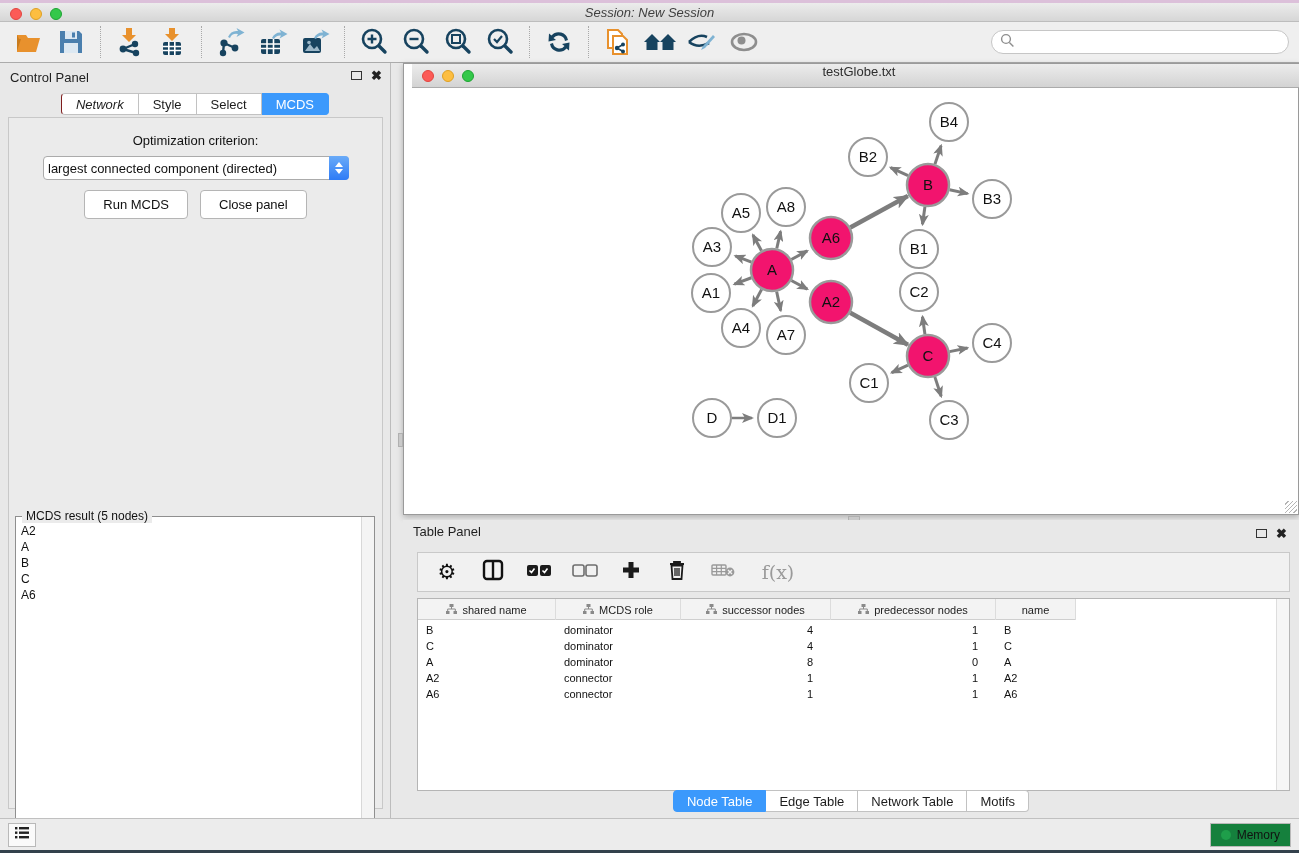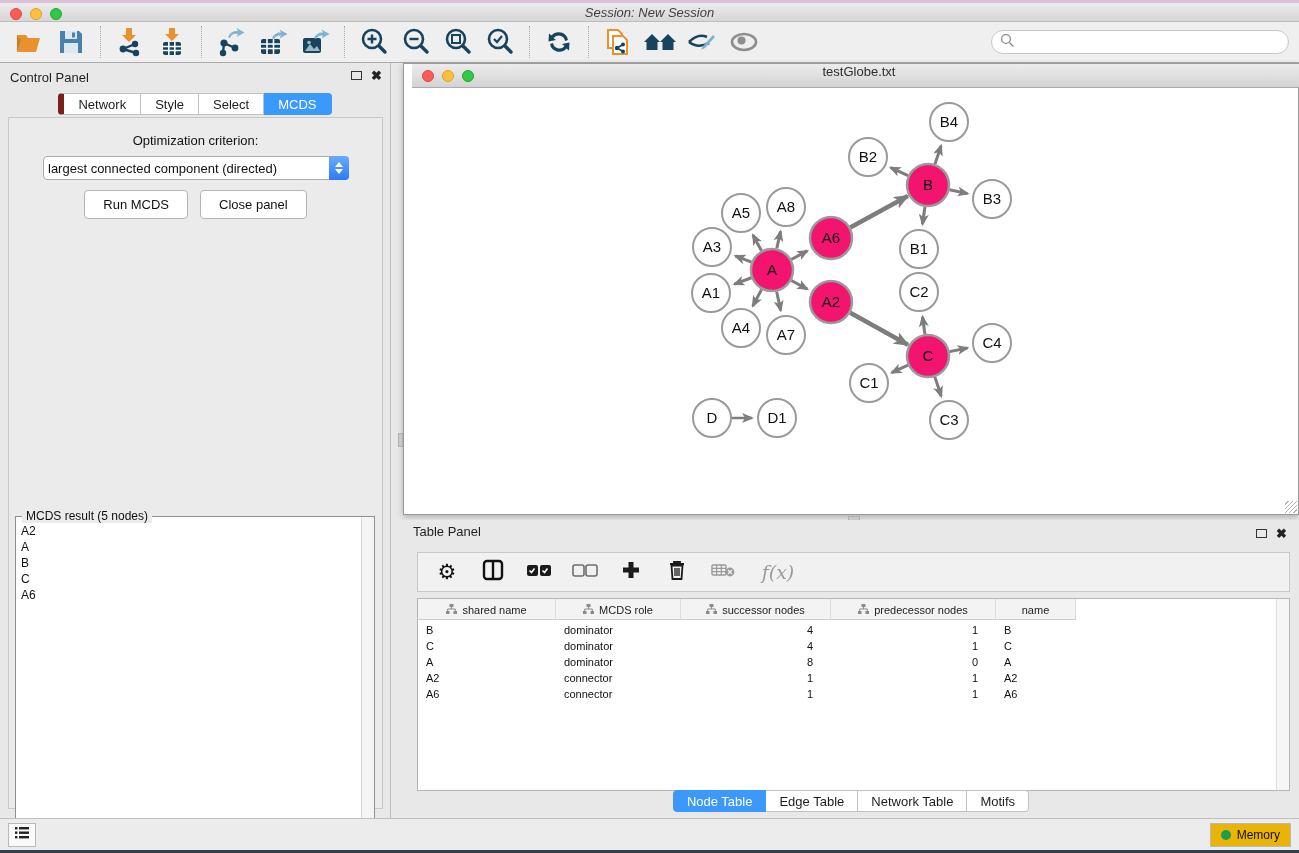--- a/index.html
+++ b/index.html
@@ -32,21 +32,21 @@
   .control-panel { position:absolute; left:0; top:63px; width:391px; height:755px; background:#e8e8e8; border-right:1px solid #bcbcbc; }
   .cp-header { position:absolute; left:0; top:0; width:100%; height:28px; display:flex; align-items:center; padding:0 10px; }
   .cp-title { font-size:13px; color:#1f1f1f; }
   .panel-ctrls { position:absolute; right:8px; top:7px; display:flex; gap:9px; align-items:center; }
   .float-ic { width:11px; height:9px; border:1.5px solid #333; background:transparent; }
   .close-ic { font-size:13px; font-weight:bold; color:#222; line-height:11px; }
 
   .cp-tabs { position:absolute; left:0; top:30px; width:100%; display:flex; justify-content:center; }
   .tab { height:22px; padding:0 14px; display:flex; align-items:center; background:#fff;
     border:1px solid #c2c2c2; border-left:none; font-size:13px; color:#1d1d1d; }
-  .tab:first-child { border-left:6px solid #7f1d1d; border-radius:4px 0 0 4px; }
+  .tab:first-child { border-left:1px solid #7f1d1d; border-radius:4px 0 0 4px;font-style:italic; }
   .tab:last-child { border-radius:0 4px 4px 0; }
   .tab.active { background:#3b99fc; border-color:#3b99fc; color:#fff; }
 
   .cp-content { position:absolute; left:8px; top:54px; width:375px; height:692px; background:#ebebeb; border:1px solid #c8c8c8; }
   .opt-label { position:absolute; left:0; top:15px; width:100%; text-align:center; font-size:13px; color:#111; }
   .select-box { position:absolute; left:34px; top:38px; width:306px; height:24px; background:#fff;
     border:1px solid #ababab; border-radius:4px; display:flex; align-items:center; }
   .select-box .sel-text { flex:1; font-size:13px; color:#111; padding-left:4px; white-space:nowrap; }
   .sel-stepper { width:20px; height:24px; margin-right:-1px; border-radius:0 4px 4px 0;
     background:linear-gradient(#6aabf8,#2e7bf6); display:flex; flex-direction:column; align-items:center; justify-content:center; gap:2px; }
@@ -74,21 +74,21 @@
     background:repeating-linear-gradient(135deg, transparent 0 2px, #b5b5b5 2px 3px); }
   .split-handle-h { position:absolute; left:848px; top:516px; width:12px; height:5px; background:#c9c9c9; border:1px solid #b0b0b0; }
   .split-handle-v { position:absolute; left:398px; top:433px; width:5px; height:14px; background:#c9c9c9; border:1px solid #b0b0b0; }
 
   
   .table-panel { position:absolute; left:403px; top:520px; width:896px; height:298px; background:#e8e8e8; }
   .tp-header { position:absolute; left:10px; top:4px; font-size:13px; color:#1f1f1f; }
   .tp-toolbar { position:absolute; left:14px; top:32px; width:873px; height:40px; background:#f1f1f1; border:1px solid #c9c9c9;
     display:flex; align-items:center; gap:20px; padding-left:16px; }
   .tp-toolbar .ic { display:flex; align-items:center; justify-content:center; width:26px; height:26px; }
-  .fx { font-family:"DejaVu Serif", serif; font-style:italic; font-size:19px; color:#9a9a9a; }
+  .fx { font-family:"DejaVu Serif", serif; font-size:19px; color:#9a9a9a; }
   .gear-glyph { font-size:21px; color:#111; line-height:22px; }
 
   .data-table { position:absolute; left:14px; top:78px; width:873px; height:193px; background:#fff; border:1px solid #b5b5b5; overflow:hidden; }
   .dt-scroll { position:absolute; right:0; top:0; width:13px; height:100%; background:#f6f6f6; border-left:1px solid #ddd; }
   .dt-headrow { position:absolute; left:0; top:0; height:21px; background:#f3f3f3; border-bottom:1px solid #cfcfcf; display:flex; }
   .dt-hcell { height:21px; display:flex; align-items:center; justify-content:center; gap:5px;
     border-right:1px solid #dcdcdc; font-size:11px; color:#222; }
   .dt-rows { position:absolute; left:0; top:23px; }
   .dt-row { display:flex; height:16px; }
   .dt-cell { font-size:11px; color:#111; line-height:16px; white-space:nowrap; }
@@ -97,21 +97,21 @@
   .tp-tab { height:22px; padding:0 13px; display:flex; align-items:center; background:#fff; border:1px solid #c2c2c2;
     border-left:none; font-size:13px; color:#1d1d1d; }
   .tp-tab:first-child { border-left:1px solid #c2c2c2; border-radius:4px 0 0 4px; }
   .tp-tab:last-child { border-radius:0 4px 4px 0; }
   .tp-tab.active { background:#3b99fc; border-color:#3b99fc; color:#fff; }
 
   
   .statusbar { position:absolute; left:0; top:818px; width:1299px; height:32px; background:#ececec; border-top:1px solid #c0c0c0; }
   .sb-left-btn { position:absolute; left:8px; top:4px; width:28px; height:24px; background:#fafafa; border:1px solid #b9b9b9;
     display:flex; align-items:center; justify-content:center; }
-  .memory-btn { position:absolute; right:8px; top:4px; height:24px; padding:0 10px; background:#eab308; border:1px solid #b9b9b9;
+  .memory-btn { position:absolute; right:8px; top:4px; height:24px; padding:0 10px; background:#15803d; border:1px solid #b9b9b9;
     display:flex; align-items:center; gap:6px; }
   .mem-dot { width:10px; height:10px; border-radius:50%; background:#1e9e4a; }
   .memory-btn span { font-size:12px; color:#111; }
   .bottom-desktop { position:absolute; left:0; top:850px; width:1299px; height:3px; background:#33414c; }
 </style>
 </head>
 <body>
 
 <div id="stage">
 

